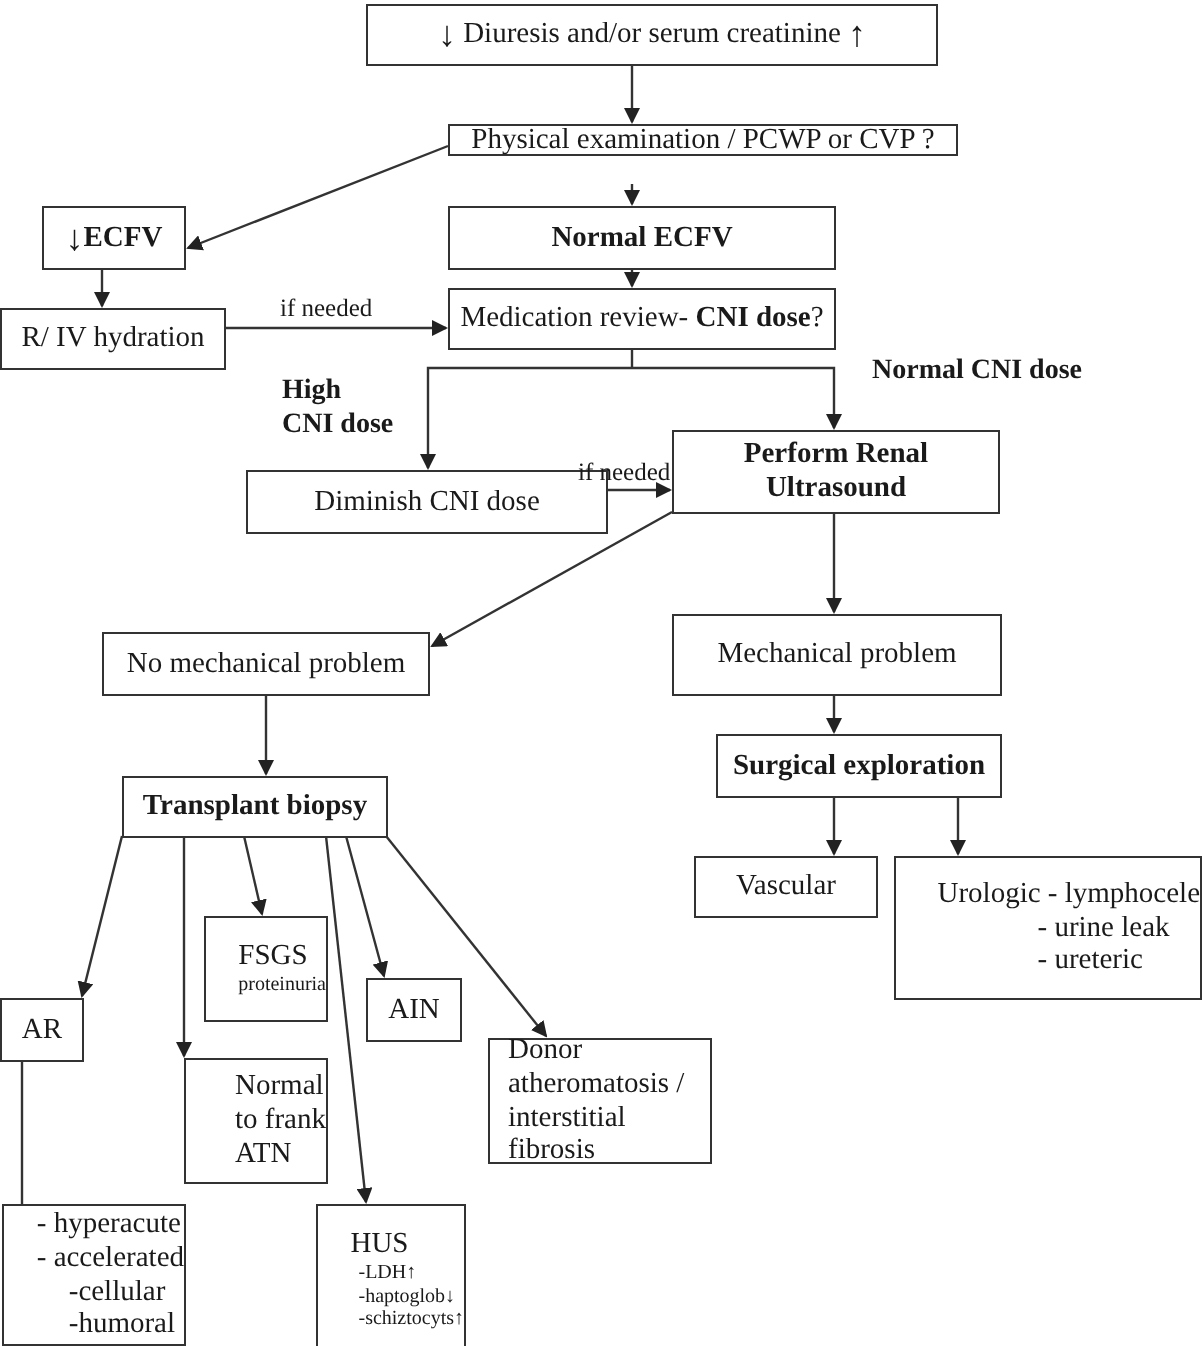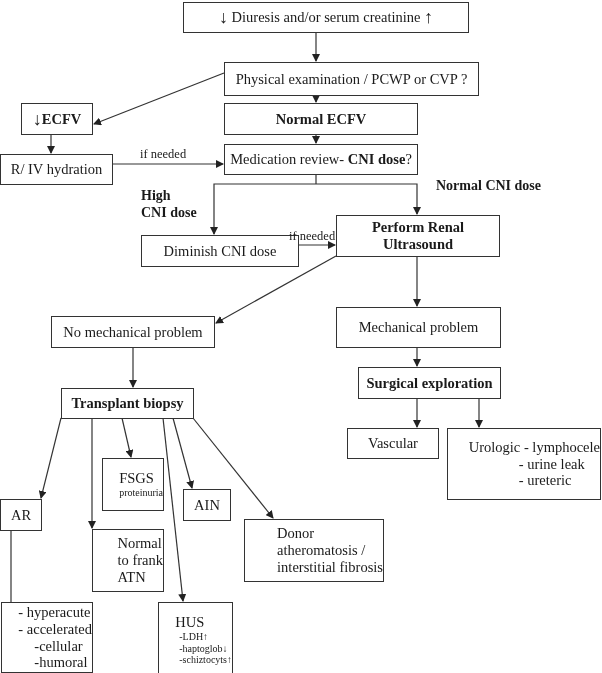--- a/index.html
+++ b/index.html
@@ -51,21 +51,21 @@
     <line x1="11" y1="530" x2="11" y2="602"></line>
   </g>
 </svg>
 
 <div class="box" style="left:183px;top:2px;width:286px;height:31px;">
   <span style="font-size:18px;">↓</span>
   <span style="white-space:pre;"> Diuresis and/or serum creatinine </span>
   <span style="font-size:18px;">↑</span>
 </div>
 
-<div class="box" style="left:224px;top:62px;width:255px;height:34px;">Physical examination / PCWP or CVP ?</div>
+<div class="box" style="left:224px;top:62px;width:255px;height:16px;">Physical examination / PCWP or CVP ?</div>
 
 <div class="box bold" style="left:21px;top:103px;width:72px;height:32px;">
   <span style="font-size:18px;font-weight:normal;">↓</span>
   <span>ECFV</span>
 </div>
 
 <div class="box bold" style="left:224px;top:103px;width:194px;height:32px;">Normal ECFV</div>
 
 <div class="box" style="left:0px;top:154px;width:113px;height:31px;">R/ IV hydration</div>
 
@@ -77,21 +77,21 @@
 
 <div class="lbl" style="left:140px;top:147px;">if needed</div>
 
 <div class="lbl b lines" style="left:141px;top:188px;">
   <span>High</span>
   <span>CNI dose</span>
 </div>
 
 <div class="lbl b" style="left:436px;top:178px;">Normal CNI dose</div>
 
-<div class="box" style="left:123px;top:235px;width:158px;height:32px;margin-left:18px;">Diminish CNI dose</div>
+<div class="box" style="left:123px;top:235px;width:181px;height:32px;">Diminish CNI dose</div>
 
 <div class="lbl" style="left:289px;top:229px;">if needed</div>
 
 <div class="box bold lines" style="left:336px;top:215px;width:164px;height:42px;flex-direction:column;">
   <span>Perform Renal</span>
   <span>Ultrasound</span>
 </div>
 
 <div class="box" style="left:51px;top:316px;width:164px;height:32px;">No mechanical problem</div>
 
@@ -132,21 +132,21 @@
 <div class="box left" style="left:92px;top:529px;width:72px;height:63px;padding-left:12px;">
   <div class="lines">
     <span>Normal</span>
     <span>to frank</span>
     <span>ATN</span>
   </div>
 </div>
 
 <div class="box" style="left:183px;top:489px;width:48px;height:32px;">AIN</div>
 
-<div class="box left" style="left:244px;top:519px;width:140px;height:63px;padding-left:9px;">
+<div class="box left" style="left:244px;top:519px;width:112px;height:63px;padding-left:9px;">
   <div class="lines">
     <span>Donor</span>
     <span>atheromatosis /</span>
     <span>interstitial fibrosis</span>
   </div>
 </div>
 
 <div class="box left" style="left:158px;top:602px;width:75px;height:76px;padding-left:8px;">
   <div class="lines">
     <span>HUS</span>

